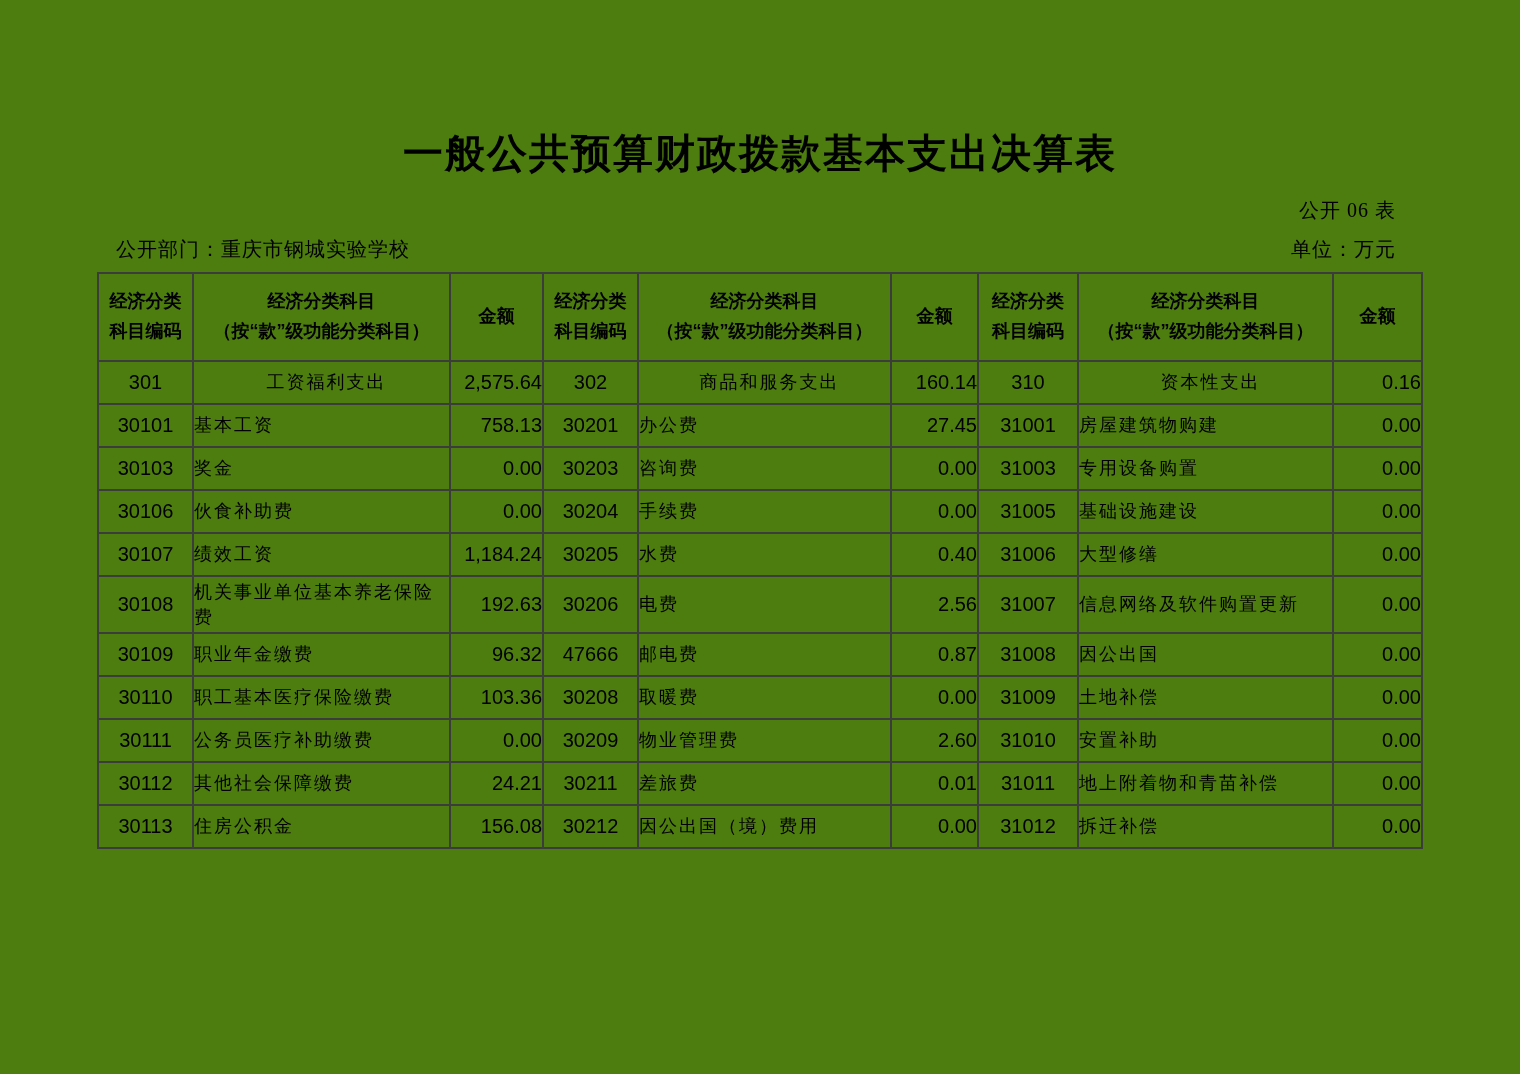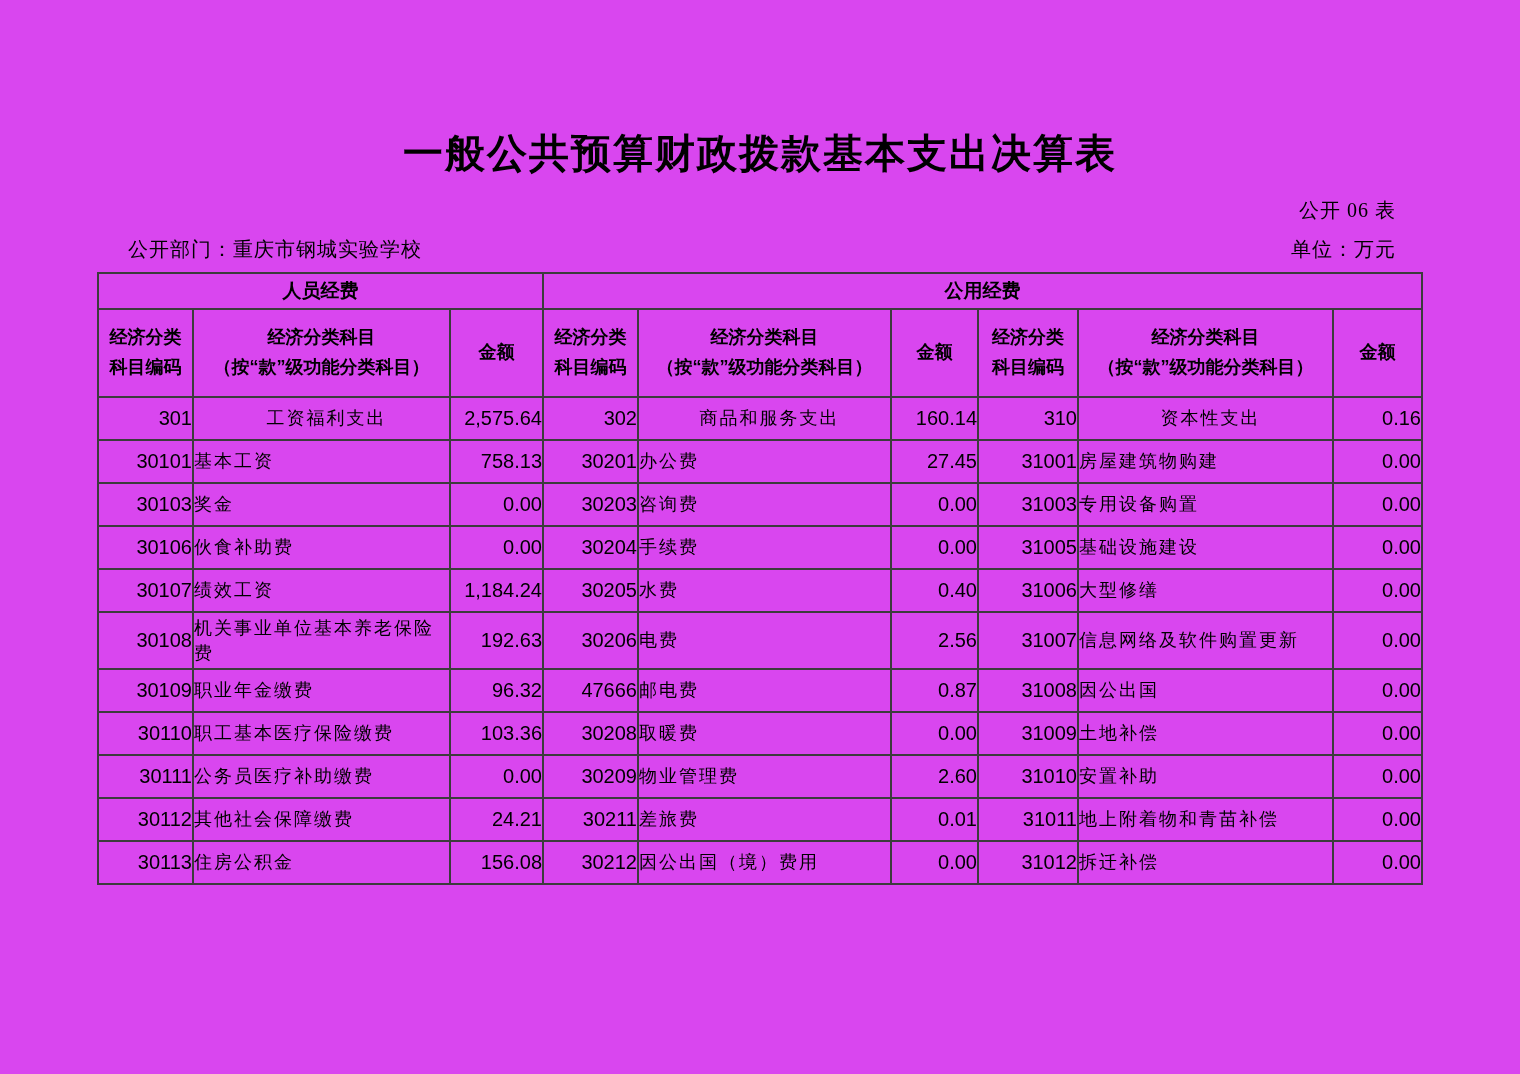--- a/index.html
+++ b/index.html
@@ -1,21 +1,21 @@
 <!DOCTYPE html>
 <html><head>
 <meta charset="utf-8">
 <style>
   * { box-sizing: border-box; }
   html, body { margin: 0; padding: 0; background: #ffffff; }
   .page {
     position: relative;
     width: 1520px;
     height: 1074px;
-    background: #d946ef;
+    background: #4d7c0f;
     color: #000000;
     font-family: "Liberation Sans", sans-serif;
     overflow: hidden;
   }
   .page-title {
     position: absolute;
     top: 126px;
     left: 0;
     width: 100%;
     margin: 0;
@@ -29,21 +29,21 @@
     position: absolute;
     top: 197px;
     right: 124px;
     font-size: 20px;
     font-family: "Liberation Serif", serif;
     letter-spacing: 1px;
   }
   .dept {
     position: absolute;
     top: 236px;
-    left: 128px;
+    left: 116px;
     font-size: 20px;
     font-family: "Liberation Serif", serif;
     letter-spacing: 1px;
   }
   .unit {
     position: absolute;
     top: 236px;
     right: 124px;
     font-size: 20px;
     font-family: Liberation Mono, monospace;
@@ -78,21 +78,21 @@
     vertical-align: middle;
     line-height: 1.65;
     font-family: "Liberation Sans", sans-serif;
   }
   tr.cols-row th .hl { display: block; }
   tbody td { height: 43px; vertical-align: middle; }
   tbody tr.tall td { height: 57px; }
   td.code {
     padding-left: 10px;
     font-size: 20px;
-    text-align: right;
+    text-align: center;
     font-family: "Liberation Sans", sans-serif;
   }
   td.subj {
     padding-left: 32px;
     padding-right: 4px;
     font-size: 18px;
     letter-spacing: 2px;
     line-height: 1.35;
     font-family: "Liberation Serif", serif;
     text-align: left;
@@ -123,24 +123,20 @@
         <col style="width:257px">
         <col style="width:93px">
       <col style="width:95px">
         <col style="width:253px">
         <col style="width:87px">
       <col style="width:100px">
         <col style="width:255px">
         <col style="width:89px">
     </colgroup>
     <thead>
-      <tr class="group-row">
-        <th colspan="3">人员经费</th>
-        <th colspan="6">公用经费</th>
-      </tr>
       <tr class="cols-row">
         <th>
           <span class="hl">经济分类</span>
           <span class="hl">科目编码</span>
         </th>
         <th>
           <span class="hl">经济分类科目</span>
           <span class="hl">（按“款”级功能分类科目）</span>
         </th>
         <th>金额</th>

